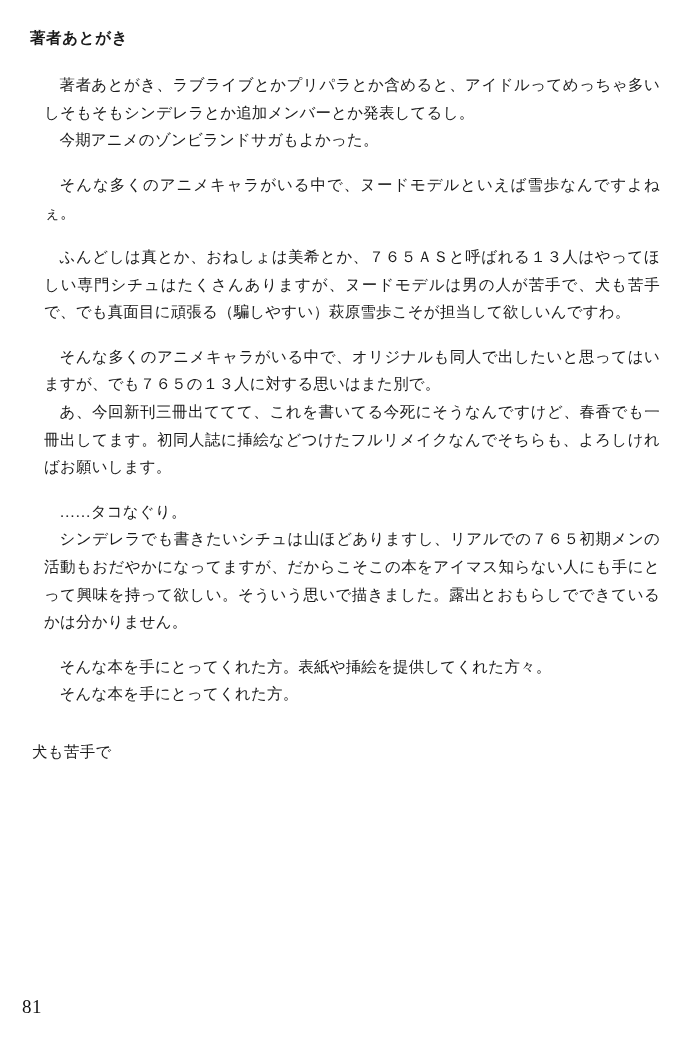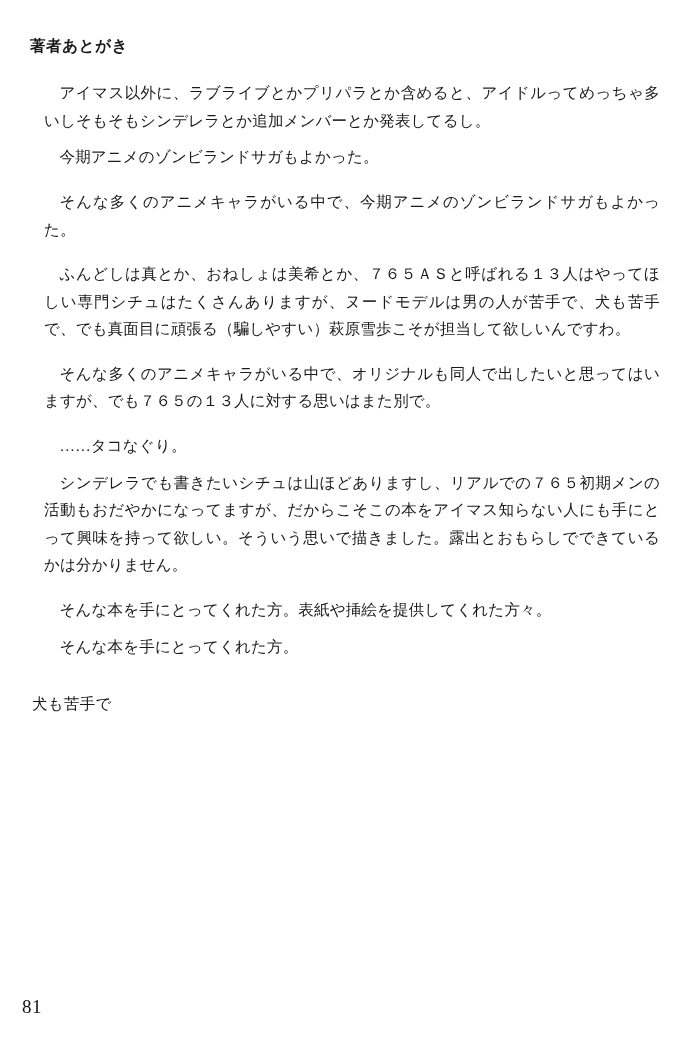--- a/index.html
+++ b/index.html
@@ -18,37 +18,37 @@
   .page {
     position: relative;
     width: 700px;
     height: 1050px;
     box-sizing: border-box;
     padding: 18px 30px 0 30px;
   }
   .afterword-title {
     font-size: 15.5px;
     line-height: 1.5;
-    margin: 16px 0 0 0;
+    margin: 8px 0 0 0;
     letter-spacing: 0.04em;
   }
   .body-block {
     margin-top: 22px;
   }
   .para {
     font-size: 15.5px;
     line-height: 1.78;
     letter-spacing: 0.01em;
     text-align: justify;
     text-justify: inter-character;
     margin: 0;
     padding: 0 10px 0 14px;
   }
   .para + .para {
-    margin-top: 9px;
+    margin-top: 0;
   }
   .para.gap {
     margin-top: 17px;
   }
   .para.indent {
     text-indent: 1em;
   }
   .signature {
     font-size: 15.5px;
     line-height: 1.78;
@@ -67,25 +67,26 @@
   }
 </style>
 </head>
 <body>
 
 <div class="page">
 
   <h1 class="afterword-title">著者あとがき</h1>
 
   <div class="body-block">
-    <p class="para indent gap">アイマス以外に、ラブライブとかプリパラとか含めると、アイドルってめっちゃ多いしそもそもシンデレラとか追加メンバーとか発表してるし。</p>
+    <p class="para indent gap">著者あとがき、ラブライブとかプリパラとか含めると、アイドルってめっちゃ多いしそもそもシンデレラとか追加メンバーとか発表してるし。</p>
     <p class="para indent">今期アニメのゾンビランドサガもよかった。</p>
-    <p class="para indent gap">そんな多くのアニメキャラがいる中で、今期アニメのゾンビランドサガもよかった。</p>
+    <p class="para indent gap">そんな多くのアニメキャラがいる中で、ヌードモデルといえば雪歩なんですよねぇ。</p>
     <p class="para indent gap">ふんどしは真とか、おねしょは美希とか、７６５ＡＳと呼ばれる１３人はやってほしい専門シチュはたくさんありますが、ヌードモデルは男の人が苦手で、犬も苦手で、でも真面目に頑張る（騙しやすい）萩原雪歩こそが担当して欲しいんですわ。</p>
     <p class="para indent gap">そんな多くのアニメキャラがいる中で、オリジナルも同人で出したいと思ってはいますが、でも７６５の１３人に対する思いはまた別で。</p>
+    <p class="para indent">あ、今回新刊三冊出ててて、これを書いてる今死にそうなんですけど、春香でも一冊出してます。初同人誌に挿絵などつけたフルリメイクなんでそちらも、よろしければお願いします。</p>
     <p class="para indent gap">……タコなぐり。</p>
     <p class="para indent">シンデレラでも書きたいシチュは山ほどありますし、リアルでの７６５初期メンの活動もおだやかになってますが、だからこそこの本をアイマス知らない人にも手にとって興味を持って欲しい。そういう思いで描きました。露出とおもらしでできているかは分かりません。</p>
     <p class="para indent gap">そんな本を手にとってくれた方。表紙や挿絵を提供してくれた方々。</p>
     <p class="para indent">そんな本を手にとってくれた方。</p>
   </div>
 
   <div class="signature">犬も苦手で</div>
 
   <div class="page-number">81</div>
 

